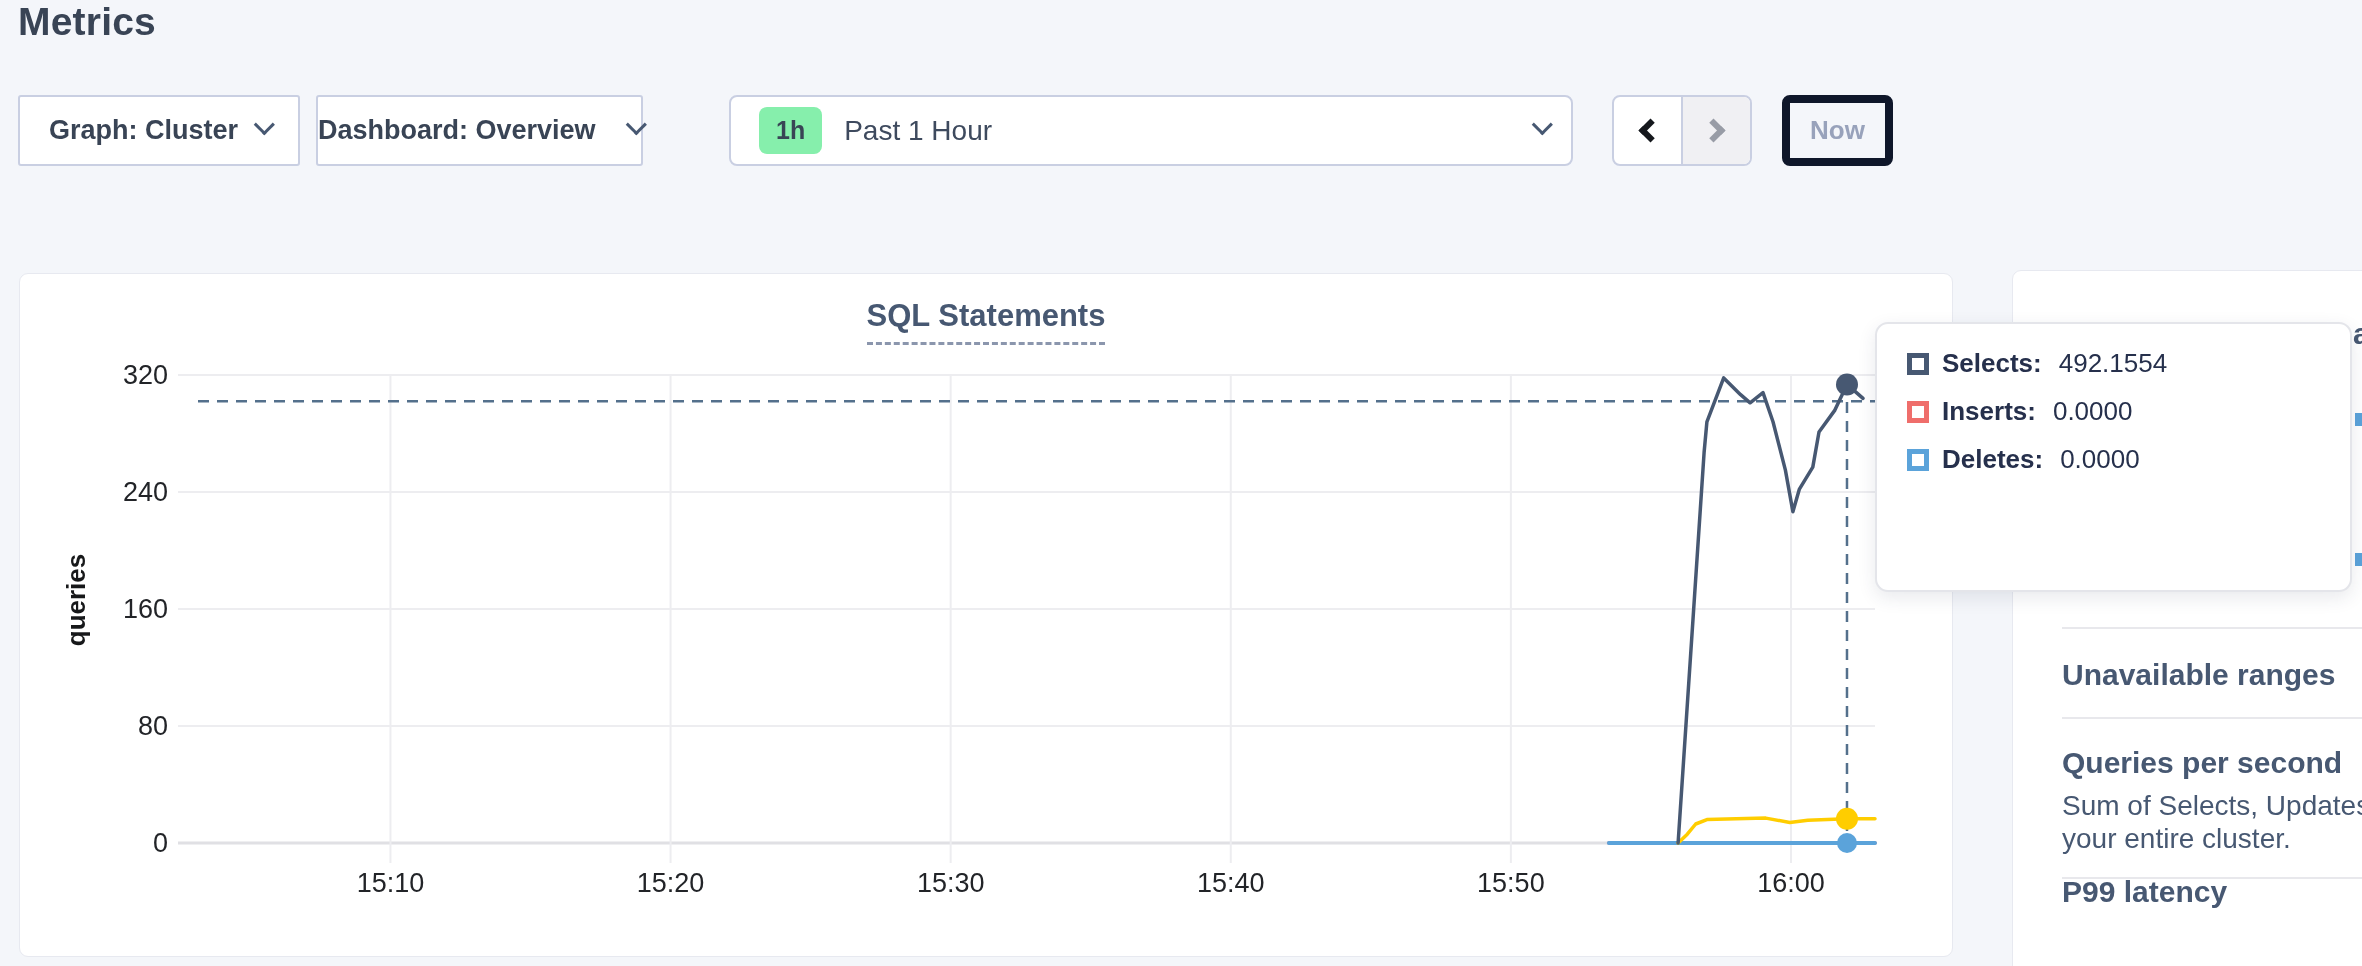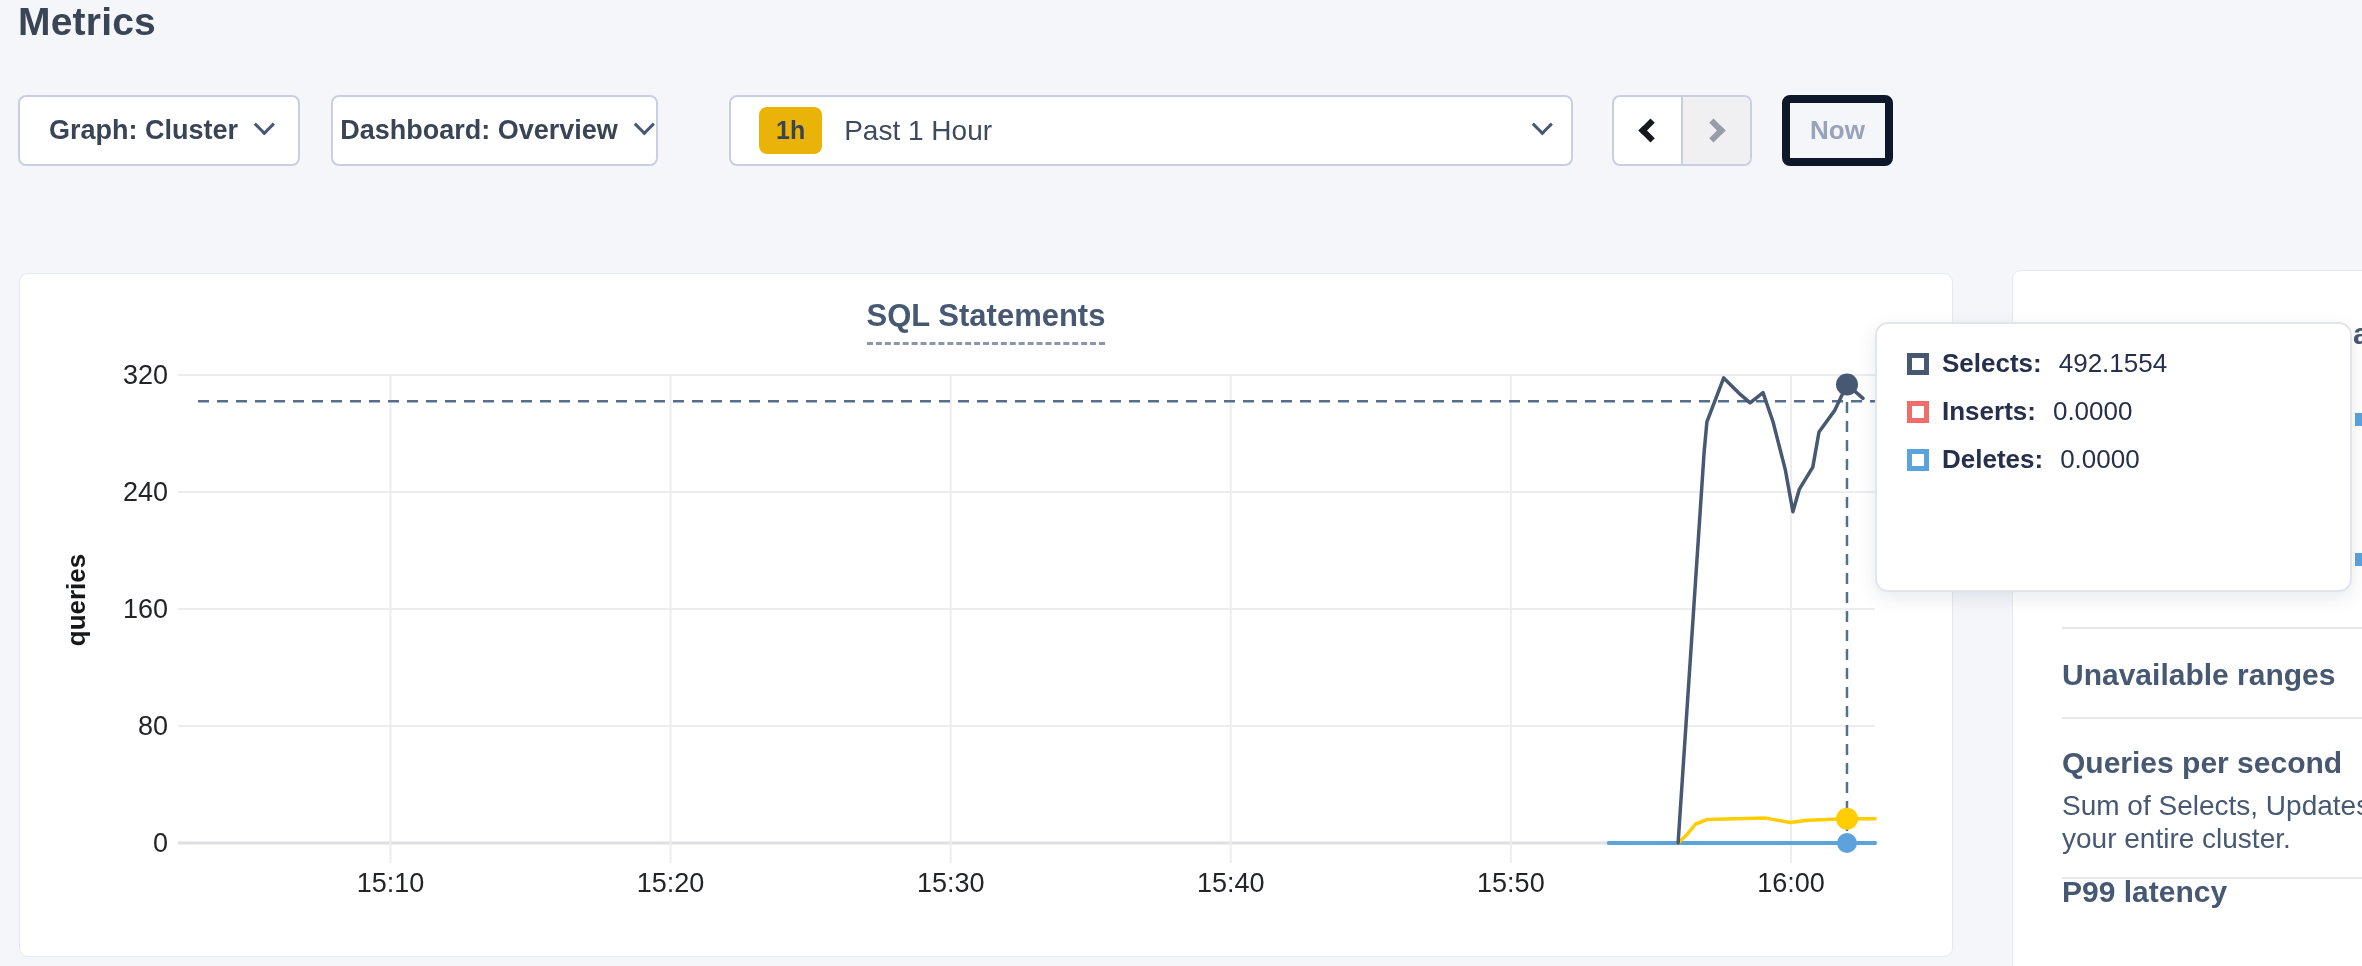--- a/index.html
+++ b/index.html
@@ -15,43 +15,43 @@
 
   
   .page-title {
     left:18px; top:0px;
     font-size:39px; font-weight:600; color:#394455; letter-spacing:.2px;
   }
 
   .btn {
     background:#fff;
     border:2px solid #c9cfe2;
-    border-radius:8px;
+    border-radius:3px;
     display:flex; align-items:center; justify-content:center;
     height:71px;
     font-size:27px; font-weight:700; color:#394455;
     cursor:pointer;
   }
   .chev-down {
     width:15px; height:15px;
     border-right:3.5px solid #475872; border-bottom:3.5px solid #475872;
     transform:rotate(45deg) translateY(-4px);
     margin-left:16px; margin-top:-6px;
   }
   .graph-btn  { left:18px;  top:95px; width:282px; }
-  .dash-btn   { left:331px; top:95px; width:327px; }
+  .dash-btn   { left:316px; top:95px; width:327px;justify-content:space-between; }
 
   .time-sel {
     left:729px; top:95px; width:844px; height:71px;
     background:#fff; border:2px solid #c9cfe2; border-radius:8px;
     display:flex; align-items:center;
     padding:0 24px 0 28px; cursor:pointer;
   }
   .time-badge {
-    background:#eab308; color:#394455;
+    background:#86efac; color:#394455;
     font-size:25px; font-weight:700;
     border-radius:8px; padding:9px 17px;
   }
   .time-label { font-size:28px; font-weight:400; color:#3e4a5e; margin-left:22px; }
   .time-sel .chev-down { margin-left:auto; }
 
   .nav-group {
     left:1612px; top:95px; width:140px; height:71px;
     border:2px solid #c9cfe2; border-radius:8px;
     display:flex; overflow:hidden; background:#fff;

